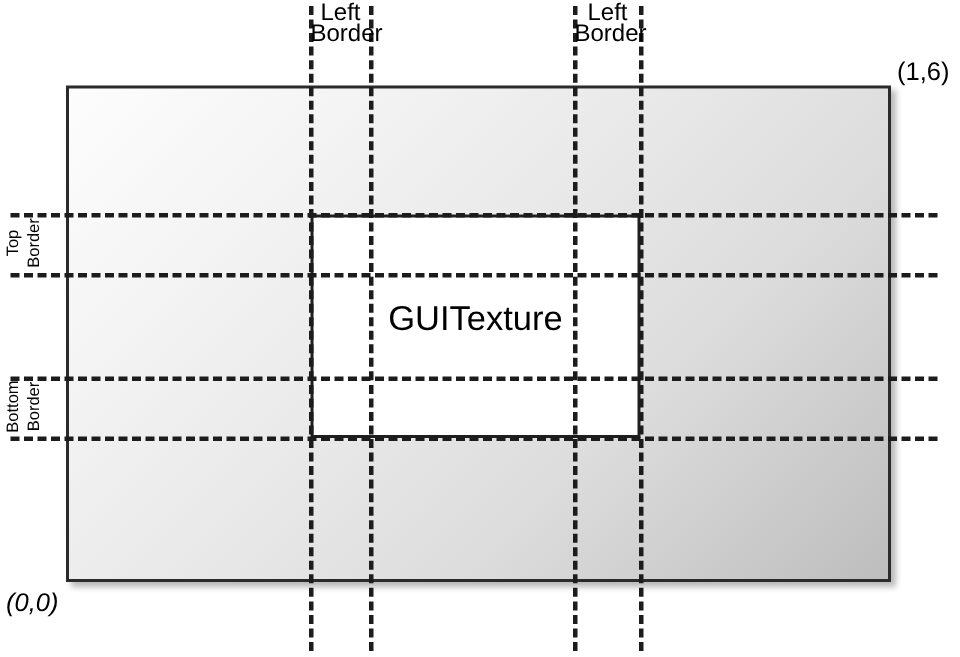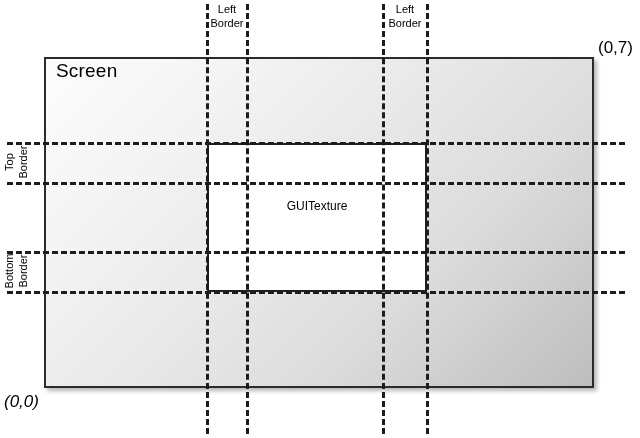--- a/index.html
+++ b/index.html
@@ -54,41 +54,41 @@
     box-sizing: border-box;
     border: 2px solid #1f1f1f;
     background: #ffffff;
   }
   #gui-label {
     position: absolute;
     left: 207px;
     top: 199px;
     width: 220px;
     text-align: center;
-    font-size: 12px;
+    font-size: 23px;
     color: #000;
     white-space: nowrap;
   }
 
   
   .vline {
     position: absolute;
     width: 0;
     border-left: 3px dashed #1c1c1c;
   }
   .hline {
     position: absolute;
     height: 0;
     border-top: 3px dashed #1c1c1c;
   }
 
   
   .toplabel {
     position: absolute;
-    font-size: 11px;
+    font-size: 16px;
     color: #000;
     text-align: center;
     line-height: 14px;
     white-space: nowrap;
   }
   .sidelabel {
     position: absolute;
     font-size: 11px;
     color: #000;
     line-height: 14px;
@@ -116,21 +116,20 @@
   <div class="vline" style="left:206px; top:4px; height:430px;"></div>
   <div class="vline" style="left:246px; top:4px; height:430px;"></div>
   <div class="vline" style="left:382px; top:4px; height:430px;"></div>
   <div class="vline" style="left:426px; top:4px; height:430px;"></div>
 
   <div class="hline" style="left:7px; top:142px; width:618px;"></div>
   <div class="hline" style="left:7px; top:182px; width:618px;"></div>
   <div class="hline" style="left:7px; top:251px; width:618px;"></div>
   <div class="hline" style="left:7px; top:291px; width:618px;"></div>
 
-  <div id="screen-label">Screen</div>
 
   <div id="gui-label">GUITexture</div>
 
   <div class="toplabel" style="left:207px; top:2px; width:40px;">
     <div>Left</div>
     <div>Border</div>
   </div>
 
   <div class="toplabel" style="left:383px; top:2px; width:44px;">
     <div>Left</div>
@@ -140,16 +139,16 @@
   <div class="sidelabel" style="left:2px; top:182px; width:40px;">
     <span>Top</span><br>
     <span>Border</span>
   </div>
 
   <div class="sidelabel" style="left:2px; top:291px; width:40px;">
     <span>Bottom</span><br>
     <span>Border</span>
   </div>
 
-  <div class="corner" style="left:598px; top:38px;">(0,7)</div>
+  <div class="corner" style="left:598px; top:38px;">(1,6)</div>
   <div class="corner" style="left:4px; top:392px;font-style:italic;">(0,0)</div>
 
 </div>
 
 </body></html>

